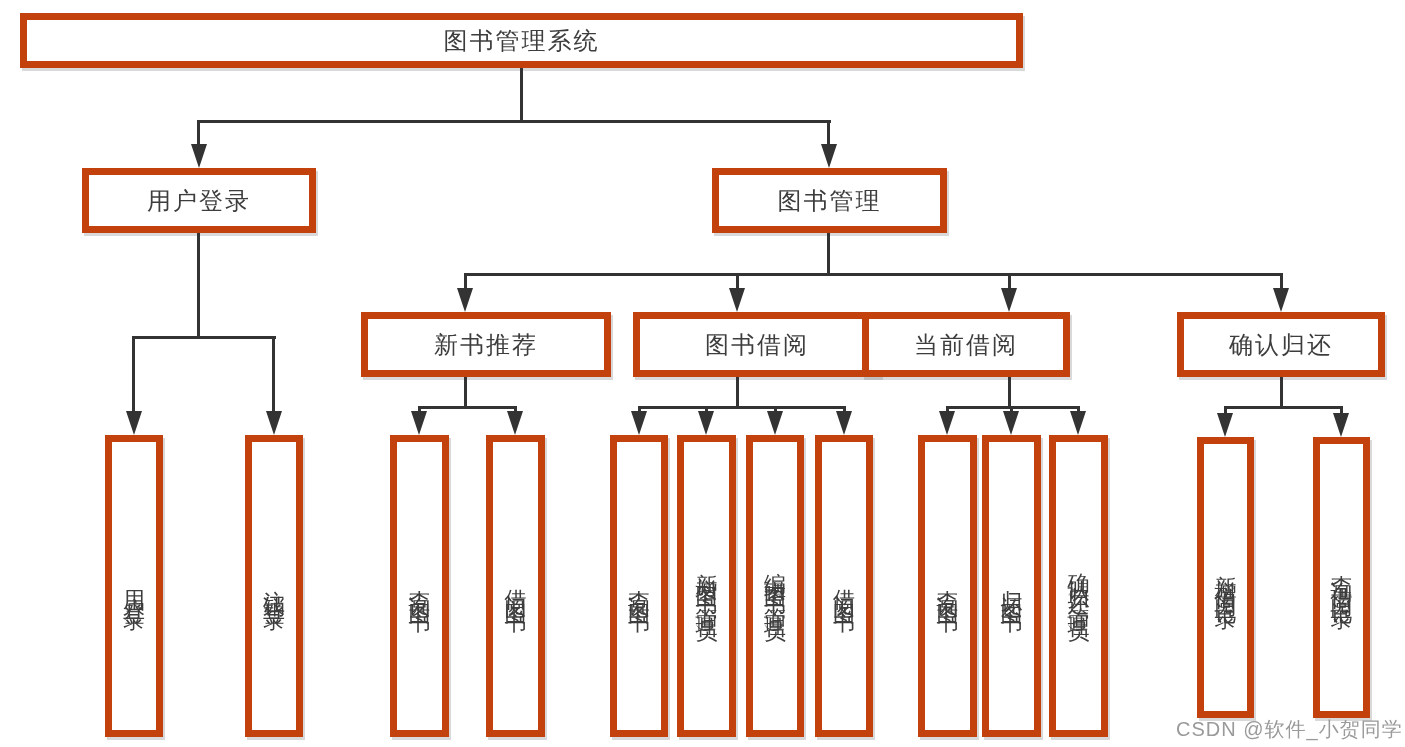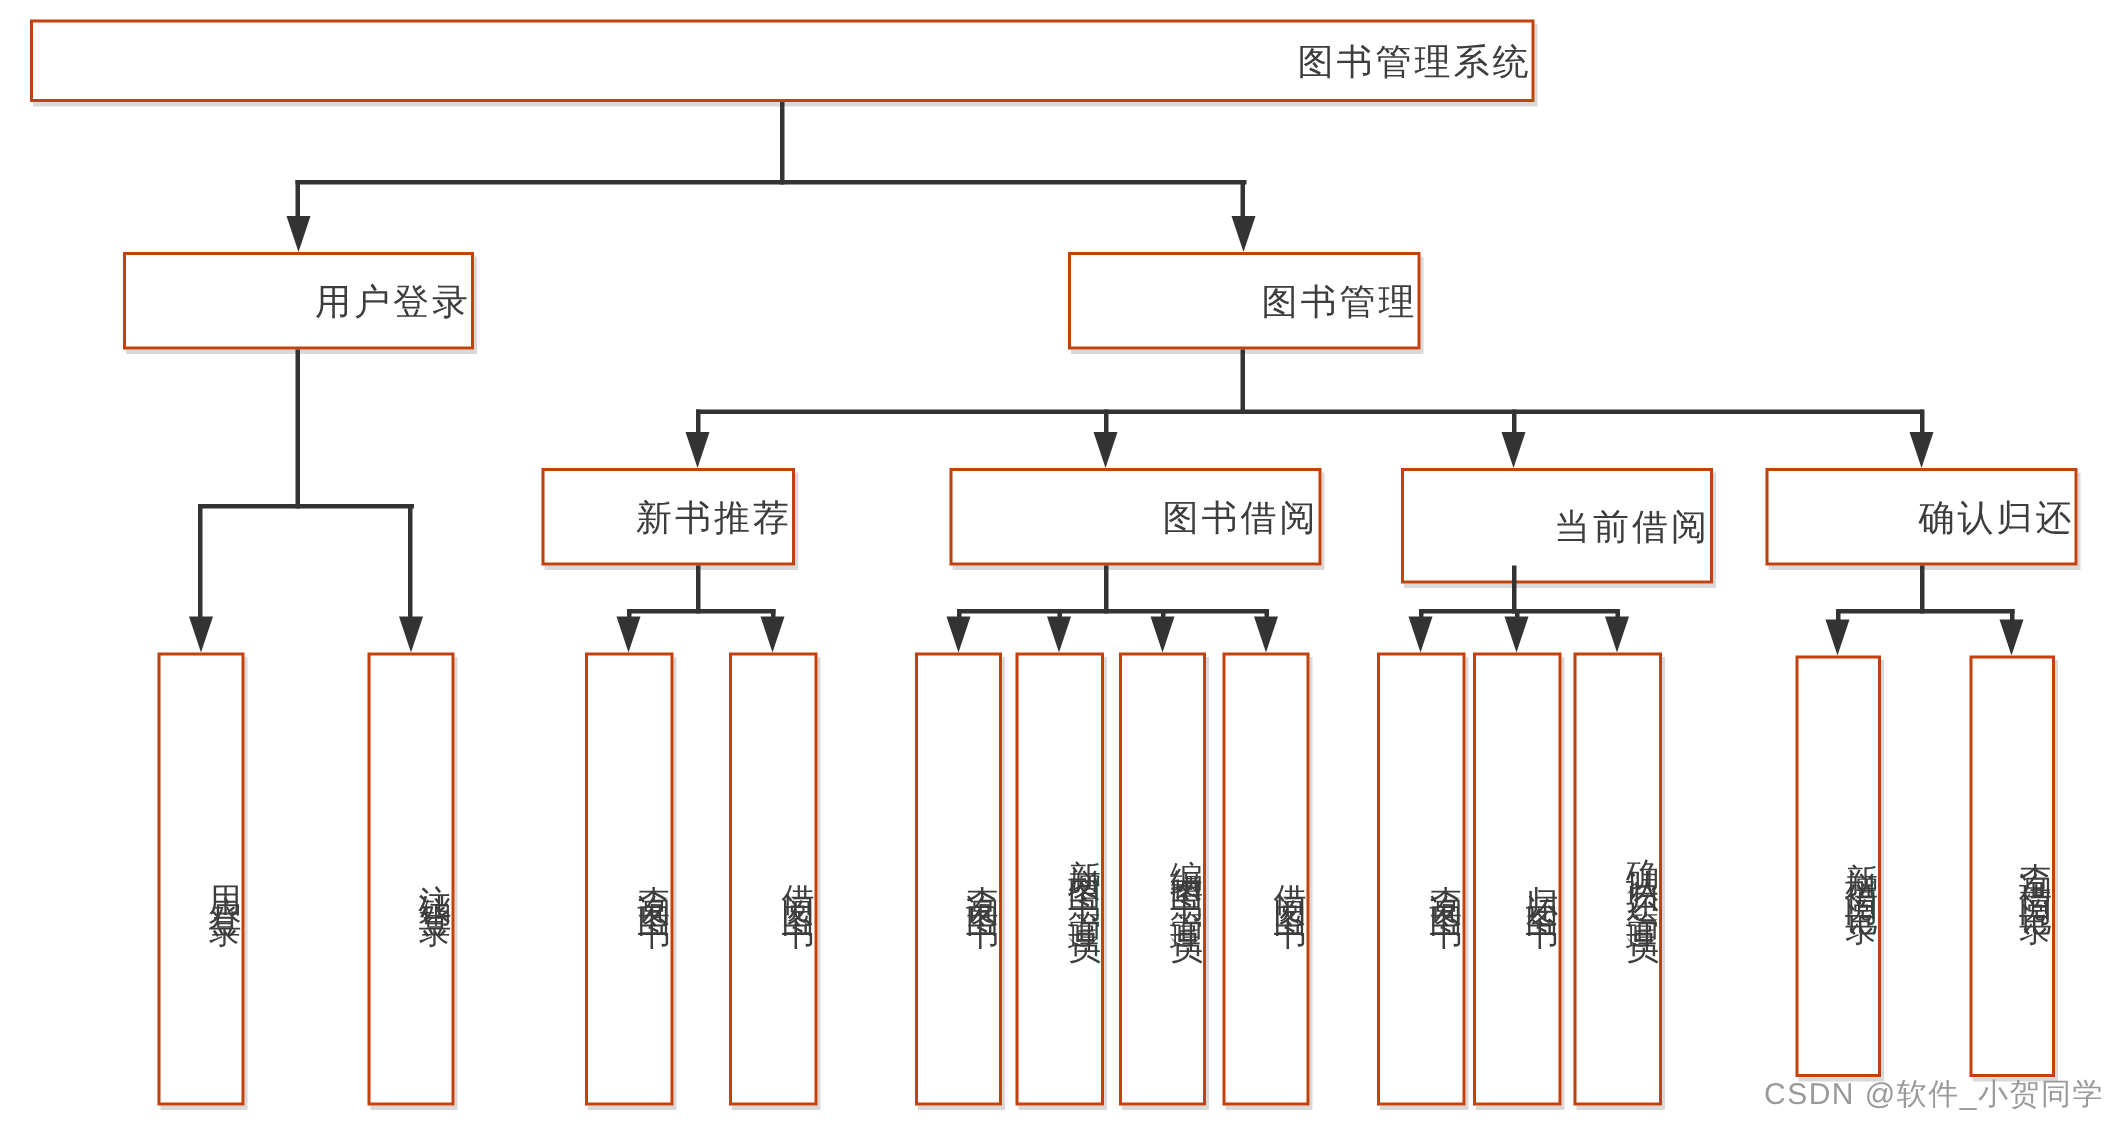--- a/index.html
+++ b/index.html
@@ -1,22 +1,22 @@
 <!DOCTYPE html>
 <html><head>
 <meta charset="utf-8">
 <style>
   * { margin:0; padding:0; box-sizing:border-box; }
   html,body { background:#ffffff; }
   body { font-family:"Liberation Sans","DejaVu Sans",sans-serif; color:#3d3d3d; }
   .canvas { position:relative; width:1405px; height:747px; background:#ffffff; overflow:hidden; }
 
   .node {
-    position:absolute; background:#ffffff; border:2px solid #c2410c;
-    display:flex; align-items:center; justify-content:flex-end;
+    position:absolute; background:#ffffff; border:7px solid #c2410c;
+    display:flex; align-items:center; justify-content:center;
     box-shadow:2px 3px 0 rgba(130,130,130,0.30);
   }
   .hnode { font-size:24px; letter-spacing:2px; }
   .leaf  { font-size:22px; }
   .leaf .vtext {
     writing-mode:vertical-rl; text-orientation:mixed;
     letter-spacing:7px; line-height:1;
   }
 
   .vl { position:absolute; width:3px;  background:#333333; }
@@ -65,27 +65,27 @@
   <div class="hl" style="left:464px;top:273px;width:818px"></div>
   <div class="vl" style="left:464px;top:273px;height:17px"></div>
   <div class="tri" style="left:457px;top:288px"></div>
   <div class="vl" style="left:736px;top:273px;height:17px"></div>
   <div class="tri" style="left:729px;top:288px"></div>
   <div class="vl" style="left:1008px;top:273px;height:17px"></div>
   <div class="tri" style="left:1001px;top:288px"></div>
   <div class="vl" style="left:1280px;top:273px;height:17px"></div>
   <div class="tri" style="left:1273px;top:288px"></div>
 
-  <div class="node hnode" style="left:361px;top:312px;width:169px;height:65px">
+  <div class="node hnode" style="left:361px;top:312px;width:250px;height:65px">
     <span>新书推荐</span>
   </div>
   <div class="node hnode" style="left:633px;top:312px;width:248px;height:65px">
     <span>图书借阅</span>
   </div>
-  <div class="node hnode" style="left:934px;top:312px;width:208px;height:77px">
+  <div class="node hnode" style="left:862px;top:312px;width:208px;height:65px">
     <span>当前借阅</span>
   </div>
   <div class="node hnode" style="left:1177px;top:312px;width:208px;height:65px">
     <span>确认归还</span>
   </div>
 
   <div class="vl" style="left:464px;top:377px;height:32px"></div>
   <div class="hl" style="left:418px;top:406px;width:99px"></div>
   <div class="vl" style="left:418px;top:406px;height:7px"></div>
   <div class="tri" style="left:411px;top:411px"></div>

